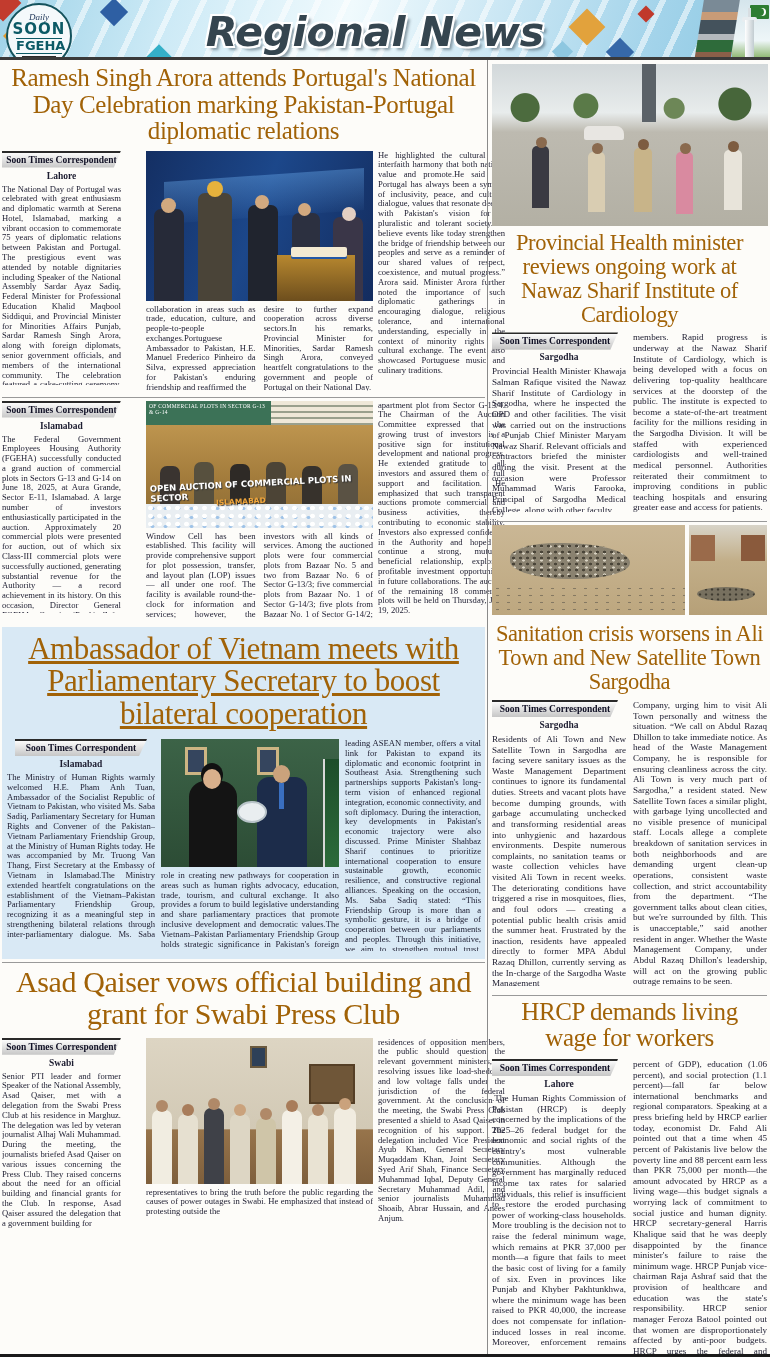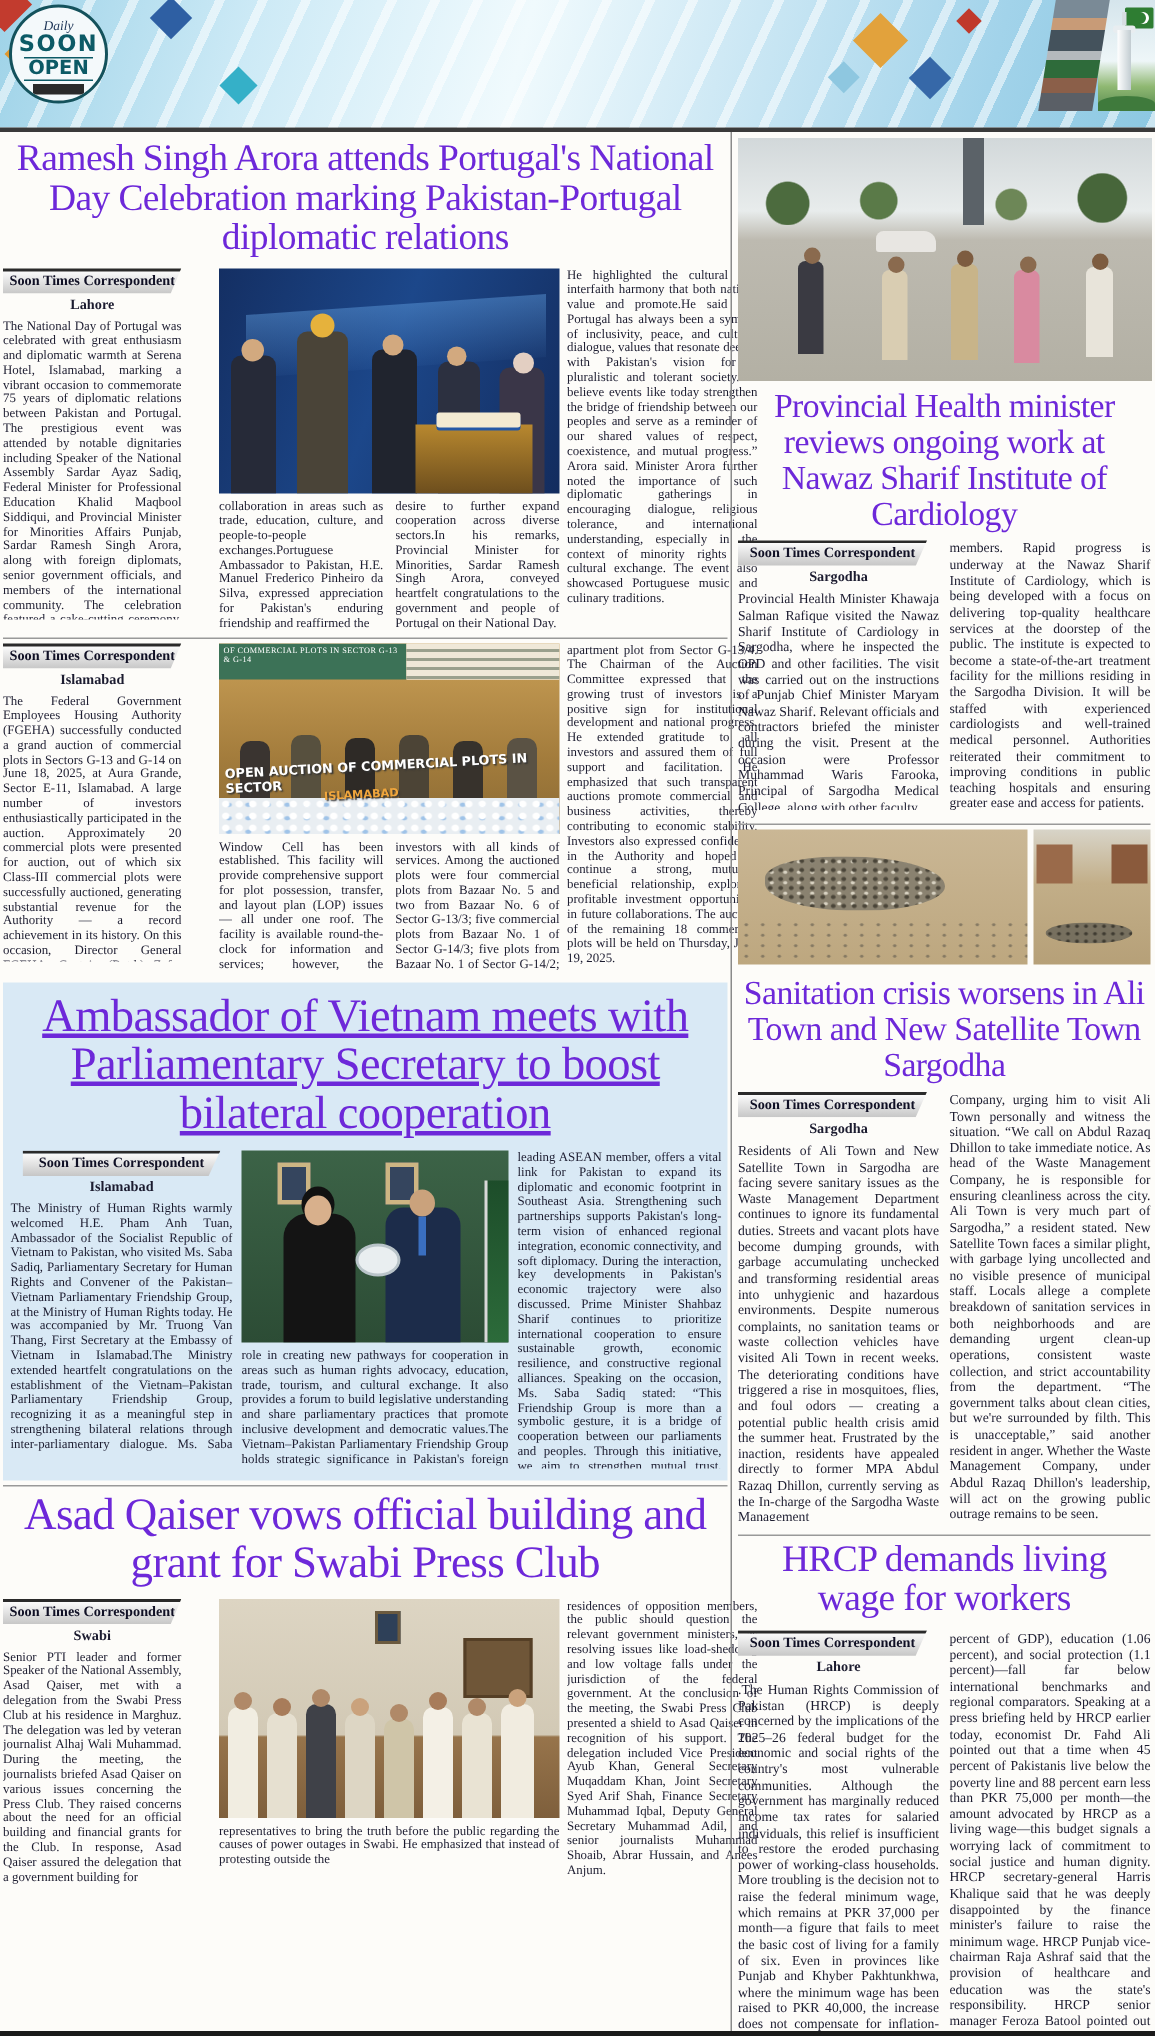--- a/index.html
+++ b/index.html
@@ -2,21 +2,21 @@
 <html><head>
 <meta charset="utf-8">
 <style>
   * { margin:0; padding:0; box-sizing:border-box; }
   html,body { background:#e8e8e8; }
   .page { position:relative; width:770px; height:1357px; margin:0 auto; background:#fdfcf9;
           font-family:"Liberation Serif", serif; color:#1c1c30; overflow:hidden;
           border-bottom:3px solid #1a1a1a; }
 
   
-  .masthead { position:relative; height:88px; overflow:hidden; border-bottom:3px solid #3a3a3a;
+  .masthead { position:relative; height:60px; overflow:hidden; border-bottom:3px solid #3a3a3a;
     background:linear-gradient(105deg,#9fd3e8 0%,#cdeaf6 22%,#f0fafd 45%,#cfe9f5 62%,#a2d3ea 85%,#8cc8e2 100%);text-decoration:underline; }
   .mh-streaks { position:absolute; inset:0;
     background:repeating-linear-gradient(115deg, rgba(255,255,255,.55) 0 6px, rgba(255,255,255,0) 6px 26px); }
   .dia { position:absolute; transform:rotate(45deg); }
   .logo { position:absolute; left:6px; top:3px; width:66px; height:66px; background:#f4f9fb;
           border:2px solid #14525c; border-radius:50%; text-align:center; overflow:hidden; z-index:3; }
   .logo .l-daily { font-style:italic; font-size:9px; color:#1d3557; margin-top:7px; }
   .logo .l-soon  { font-family:"DejaVu Sans",sans-serif; font-weight:bold; font-size:15px; color:#0c5a66; letter-spacing:1px; line-height:1; }
   .logo .l-times { font-family:"DejaVu Sans",sans-serif; font-weight:bold; font-size:13px; color:#0c5a66; line-height:1.1;
                    border-top:1px solid #0c5a66; border-bottom:1px solid #0c5a66; margin:1px 8px 0; }
@@ -35,21 +35,21 @@
   .minar-flag { position:absolute; right:1px; top:5px; width:19px; height:14px; background:#2e7d32; border-radius:1px; }
   .minar-flag::after { content:""; position:absolute; right:3px; top:3px; width:8px; height:8px; border-radius:50%;
     box-shadow:-2px 0 0 0 #ffffff inset; }
   .minar-mound { position:absolute; left:0; bottom:0; width:100%; height:10px; background:#3f7a3c; border-radius:50% 50% 0 0; }
 
   
   .page-body { display:flex; }
   .left-col { width:487px; padding:0 2px; }
   .right-col { width:283px; border-left:1px solid #8a8a8a; padding:0 3px 0 4px; }
 
-  .hl { text-align:center; color:#6d28d9; letter-spacing:-0.4px; line-height:1.06; font-weight:500; }
+  .hl { text-align:center; color:#a16207; letter-spacing:-0.4px; line-height:1.06; font-weight:500; }
   .byline-box { background:linear-gradient(180deg,#fbfbfb,#c6c6c6); border-top:2px solid #2a2a2a;
     box-shadow:2px 2px 1px rgba(0,0,0,.3); clip-path:polygon(0 0,100% 0,94% 100%,0 100%);
     font-weight:bold; font-size:9.5px; text-align:center; padding:2px 2px 3px; color:#101025; }
   .dateline { text-align:center; font-weight:bold; font-size:9.5px; margin:3px 0 4px; }
   .bt { font-size:8.6px; line-height:1.14; text-align:justify; overflow:hidden; }
   .right-col .bt { font-size:9.1px; line-height:1.17; }
   .rule { border-top:1px solid #999; margin:3px 0; }
 
   .art-body { display:flex; gap:5px; }
   .c1 { flex:0 0 119px; } .mid { flex:0 0 227px;padding-left:20px; } .c4 { flex:0 0 127px; }
@@ -138,24 +138,25 @@
     <div class="dia" style="left:104px; top:2px; width:20px; height:20px; background:#2e5fa3;"></div>
     <div class="dia" style="left:150px; top:48px; width:18px; height:18px; background:#35b0c8;"></div>
     <div class="dia" style="right:170px; top:14px; width:26px; height:26px; background:#e2a23c;"></div>
     <div class="dia" style="right:140px; top:42px; width:20px; height:20px; background:#3668a8;"></div>
     <div class="dia" style="right:200px; top:44px; width:15px; height:15px; background:#8ec7e0;"></div>
     <div class="dia" style="right:118px; top:8px; width:12px; height:12px; background:#c0392b;"></div>
 
     <div class="logo">
       <div class="l-daily">Daily</div>
       <div class="l-soon">SOON</div>
-      <div class="l-times">OPEN</div>
+      <div class="l-times">FGEHA</div>
       <div class="l-bar"></div>
     </div>
 
+    <div class="section-title">Regional News</div>
 
     <div class="collage"></div>
     <div class="minar-wrap">
       <div class="minar-flag"></div>
       <div class="minar-spire"></div>
       <div class="minar-cap"></div>
       <div class="minar-tower"></div>
       <div class="minar-mound"></div>
     </div>
   </header>

